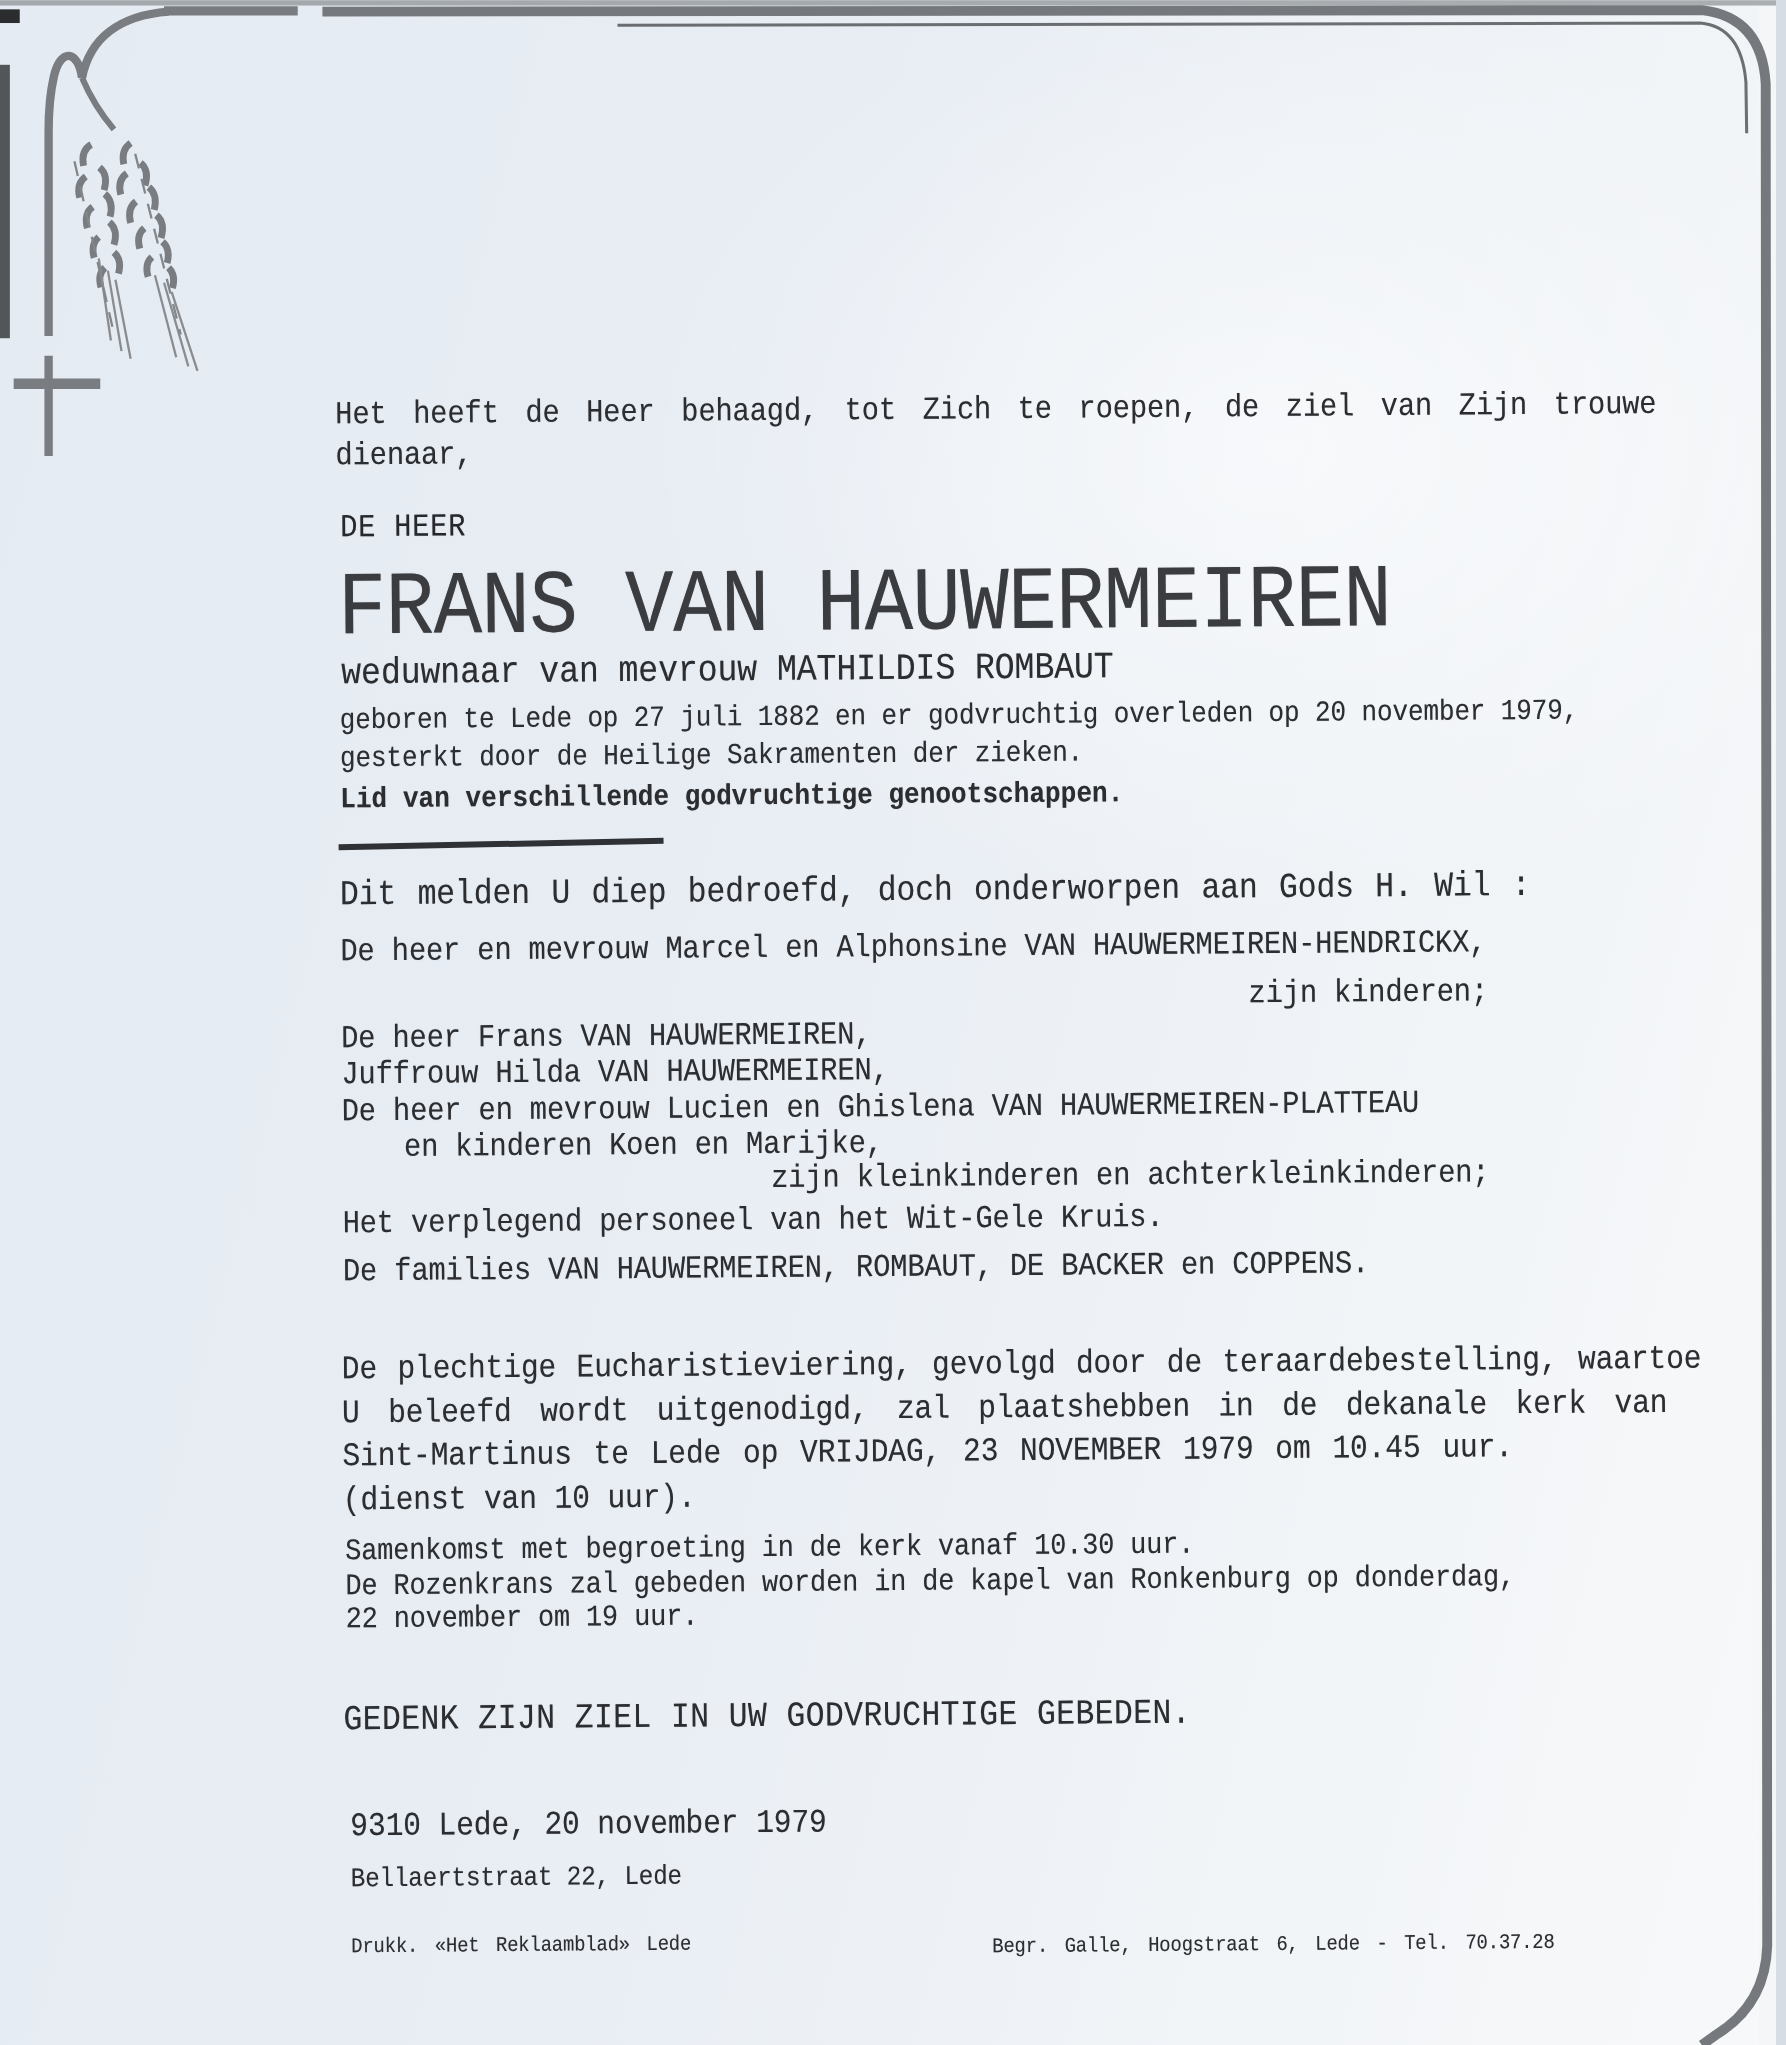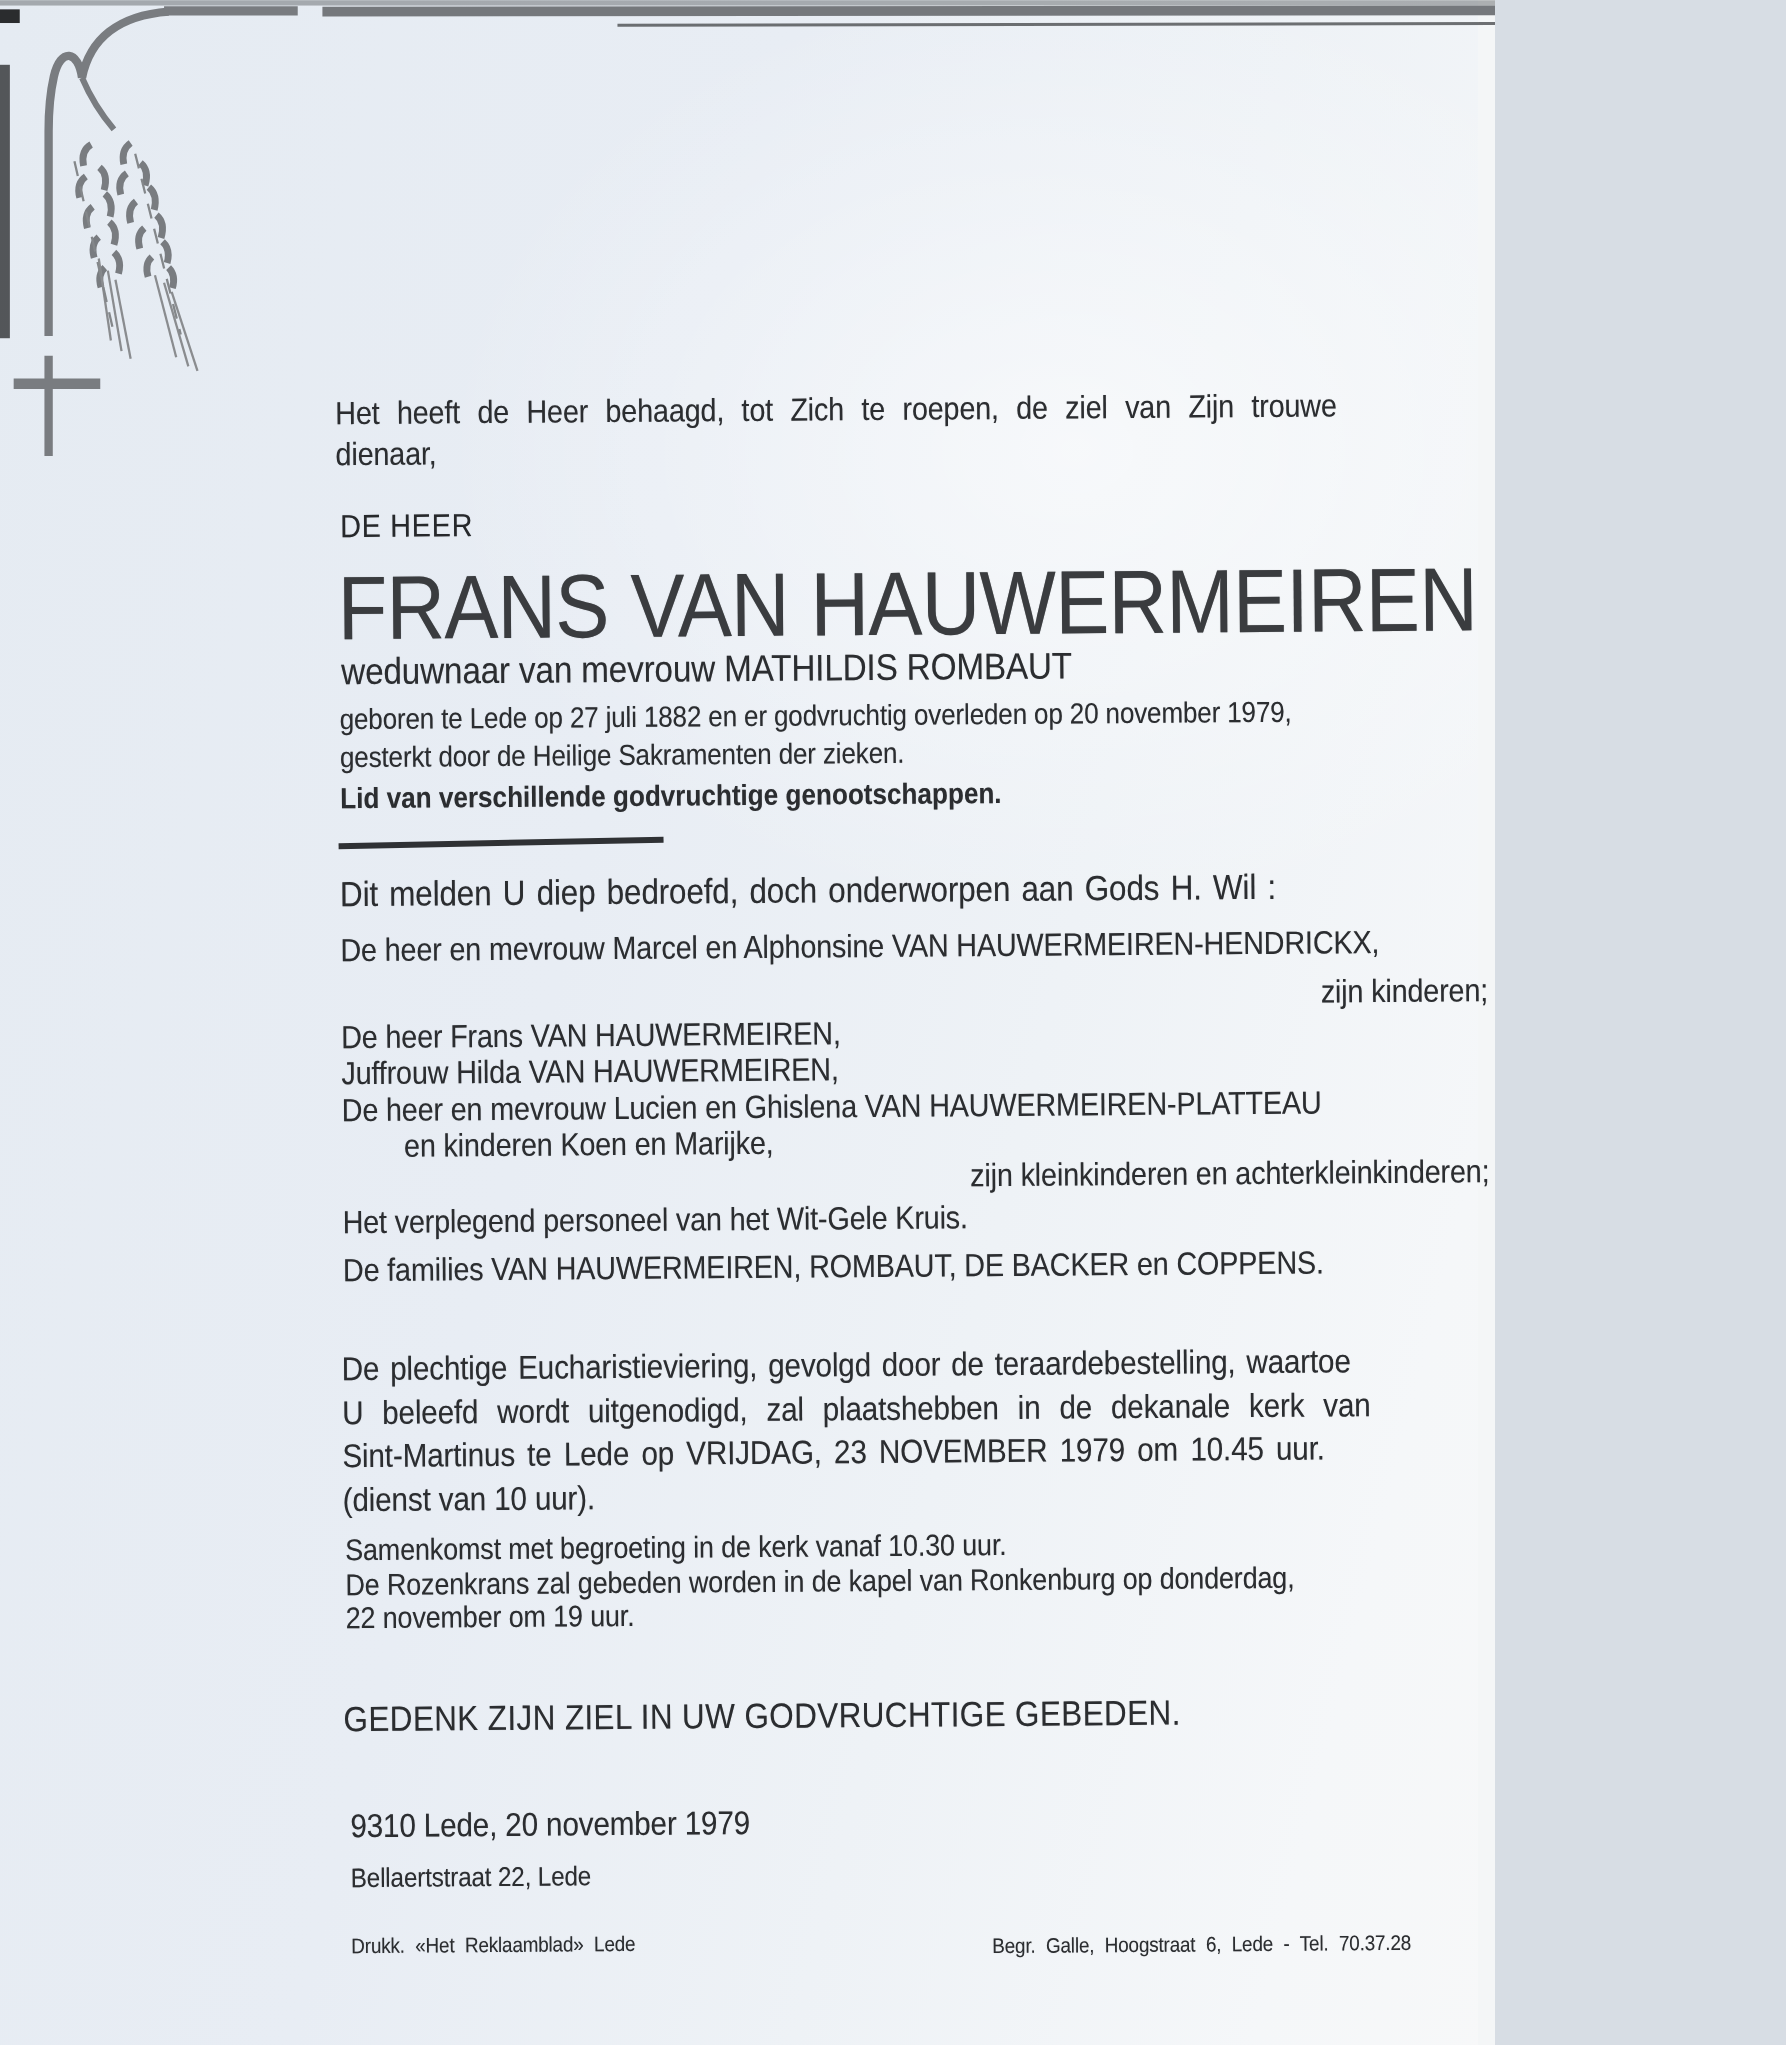--- a/index.html
+++ b/index.html
@@ -1,21 +1,21 @@
 <!DOCTYPE html>
 <html style="--paper: #e8edf4; --ink: #2b2d30; --ornament: #797c80;font-size:12px"><head>
 <meta charset="utf-8">
 <style>
   html,body{margin:0;padding:0;background:#d7dde4;}
   .page{
     position:relative;
-    width:1495px;height:2046px;
+    width:1776px;height:2046px;
     background:linear-gradient(104deg,#e5ebf2 0%,#e8edf4 40%,#eef2f6 65%,#f5f7f9 88%,#f7f8f9 100%);
     overflow:hidden;
-    font-family:Liberation Sans, sans-serif;
+    font-family:Liberation Mono, monospace;
     color:var(--ink,#2b2d30);
   }
   .sheen{
     position:absolute;inset:0;
     background:radial-gradient(ellipse 913px 684px at 72% 22%, rgba(255,255,255,.55), rgba(255,255,255,0) 70%);
     pointer-events:none;
   }
   .content{position:absolute;inset:0;transform:rotate(-0.45deg);transform-origin:50% 50%;}
   .t{
     position:absolute;

